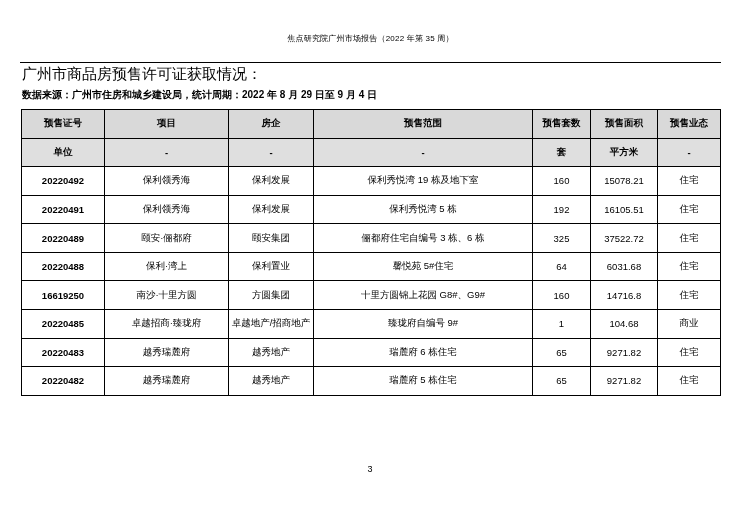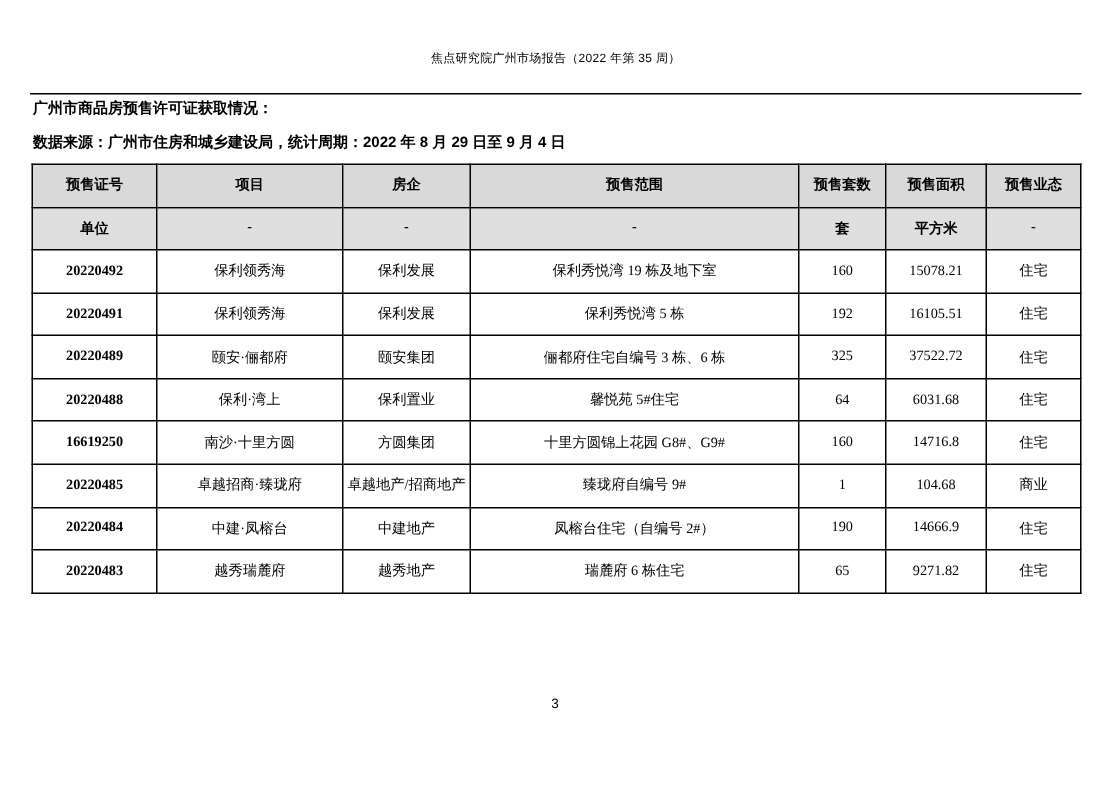--- a/index.html
+++ b/index.html
@@ -16,37 +16,37 @@
     position:relative;overflow:hidden;
   }
   .page{position:absolute;top:0;left:0;width:740px;height:523px;background:#fff;}
   .doc-header{
     position:absolute;top:33px;left:20px;width:701px;
     text-align:center;font-size:8px;letter-spacing:0.2px;
     padding-bottom:18px;border-bottom:1px solid var(--border);
   }
   .section-title{
     position:absolute;top:65px;left:22px;
-    font-size:10px;font-weight:bold;
+    font-size:15px;font-weight:normal;
   }
   .data-source{
     position:absolute;top:88px;left:22px;
     font-size:10px;font-weight:bold;
   }
   table.presale{
     position:absolute;top:109px;left:21px;width:699px;
     border-collapse:collapse;table-layout:fixed;
     font-size:9.5px;
   }
   table.presale th, table.presale td{
     border:1px solid var(--border);
     text-align:center;vertical-align:middle;
     padding:0 2px;overflow:hidden;white-space:nowrap;
   }
-  table.presale tr{height:28.58px;font-family:Liberation Serif, serif;}
+  table.presale tr{height:28.58px;}
   thead tr.cols th{background:var(--header-bg);font-weight:bold;}
   thead tr.units th{background:var(--unit-bg);font-weight:bold;}
   tbody td.c-permit-no{font-weight:bold;}
   .page-number{
     position:absolute;top:464px;left:0;width:740px;
     text-align:center;font-size:9px;
   }
 </style>
 </head>
 <body>
@@ -140,33 +140,33 @@
         <tr>
           <td class="c-permit-no">20220485</td>
           <td class="c-project">卓越招商·臻珑府</td>
           <td class="c-developer">卓越地产/招商地产</td>
           <td class="c-scope">臻珑府自编号 9#</td>
           <td class="c-unit-count">1</td>
           <td class="c-area">104.68</td>
           <td class="c-type">商业</td>
         </tr>
         <tr>
-          <td class="c-permit-no">20220484</td>
-          <td class="c-project">中建·凤榕台</td>
-          <td class="c-developer">中建地产</td>
-          <td class="c-scope">凤榕台住宅（自编号 2#）</td>
-          <td class="c-unit-count">190</td>
-          <td class="c-area">14666.9</td>
-          <td class="c-type">住宅</td>
-        </tr>
-        <tr>
           <td class="c-permit-no">20220483</td>
           <td class="c-project">越秀瑞麓府</td>
           <td class="c-developer">越秀地产</td>
           <td class="c-scope">瑞麓府 6 栋住宅</td>
+          <td class="c-unit-count">65</td>
+          <td class="c-area">9271.82</td>
+          <td class="c-type">住宅</td>
+        </tr>
+        <tr>
+          <td class="c-permit-no">20220482</td>
+          <td class="c-project">越秀瑞麓府</td>
+          <td class="c-developer">越秀地产</td>
+          <td class="c-scope">瑞麓府 5 栋住宅</td>
           <td class="c-unit-count">65</td>
           <td class="c-area">9271.82</td>
           <td class="c-type">住宅</td>
         </tr>
       </tbody>
   </table>
 
   <div class="page-number">3</div>
 
 </div>

